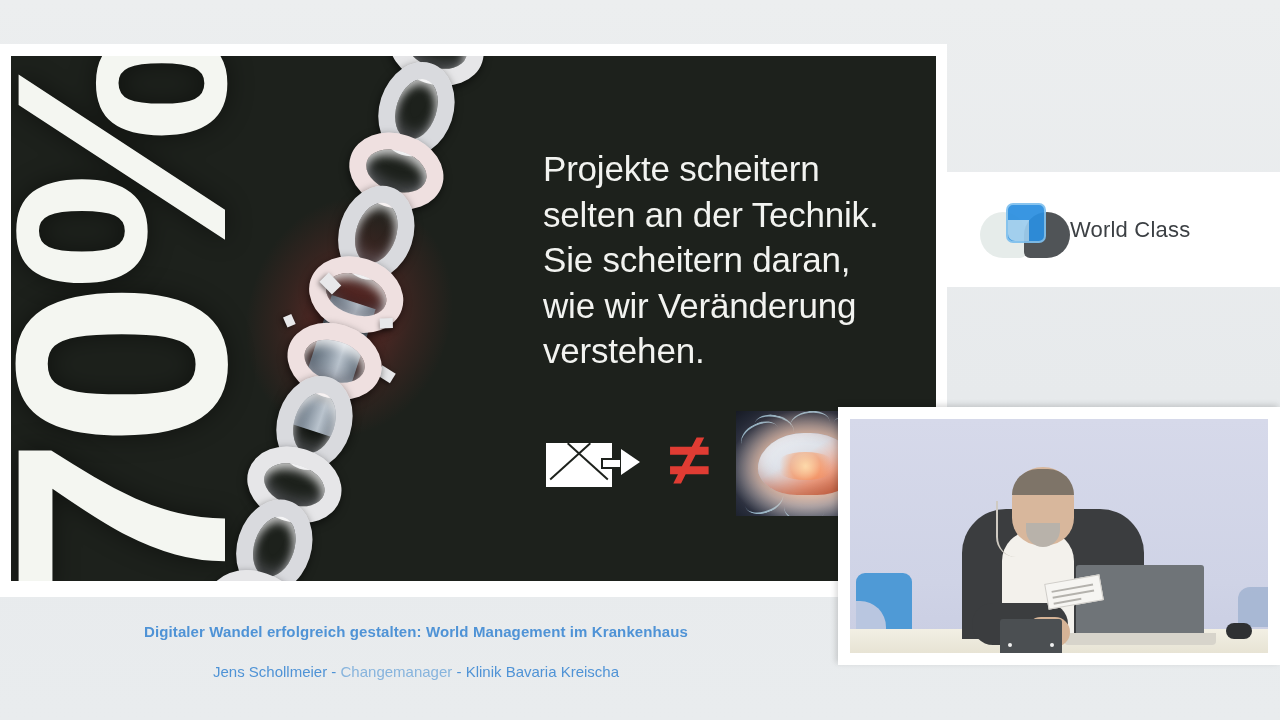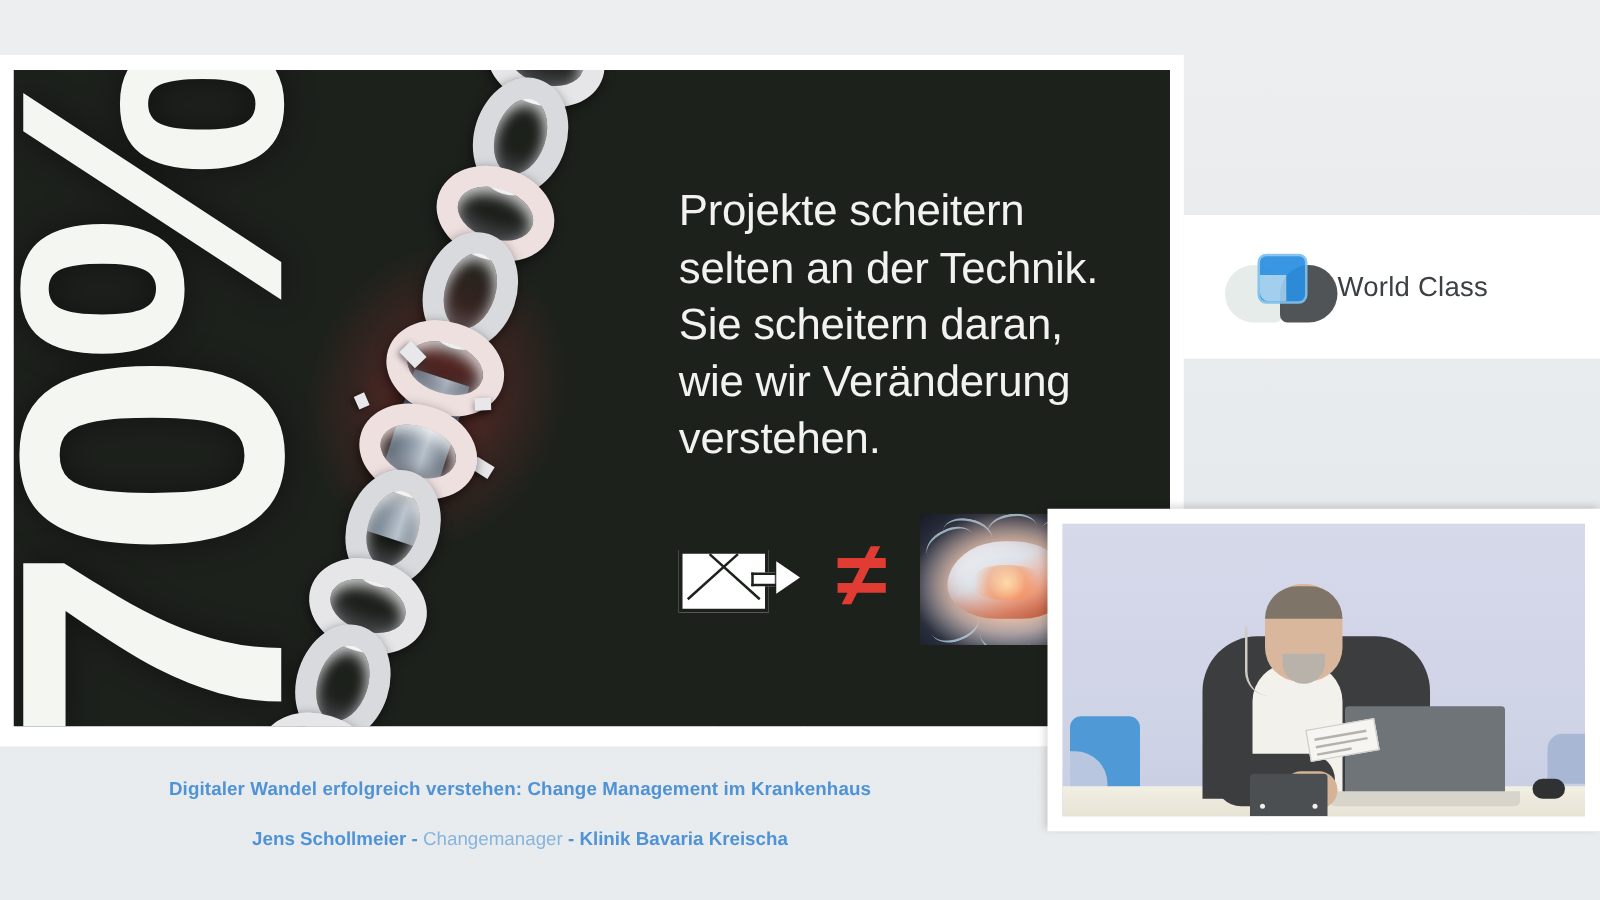--- a/index.html
+++ b/index.html
@@ -501,21 +501,21 @@
     font-weight: 700;
     color: #4f93d6;
     letter-spacing: 0.1px;
     margin-top: 18px;
   }
   .speaker-line {
     font-size: 15px;
     color: #4f93d6;
     margin-top: 23px;
   }
-  .speaker-line .b { font-weight: 700; }
+  .speaker-line .b { font-weight: 400; }
   .speaker-line .role { font-weight: 400; color: #87b4dd; }
 </style>
 </head>
 <body>
 
 <div class="bg-wash"></div>
 
 <div class="slide-frame">
   <div class="slide-canvas">
 
@@ -620,17 +620,17 @@
 
     <div class="speaker-box">
       <div class="speaker-dot" style="left:8px;"></div>
       <div class="speaker-dot" style="right:8px;"></div>
     </div>
     <div class="mouse"></div>
   </div>
 </div>
 
 <div class="caption-block">
-  <div class="talk-title">Digitaler Wandel erfolgreich verstehen: Change Management im Krankenhaus</div>
+  <div class="talk-title">Digitaler Wandel erfolgreich gestalten: World Management im Krankenhaus</div>
   <div class="speaker-line">
     <span class="b">Jens Schollmeier</span><span class="b"> - </span><span class="role">Changemanager</span><span class="b"> - </span><span class="b">Klinik Bavaria Kreischa</span>
   </div>
 </div>
 
 </body></html>

